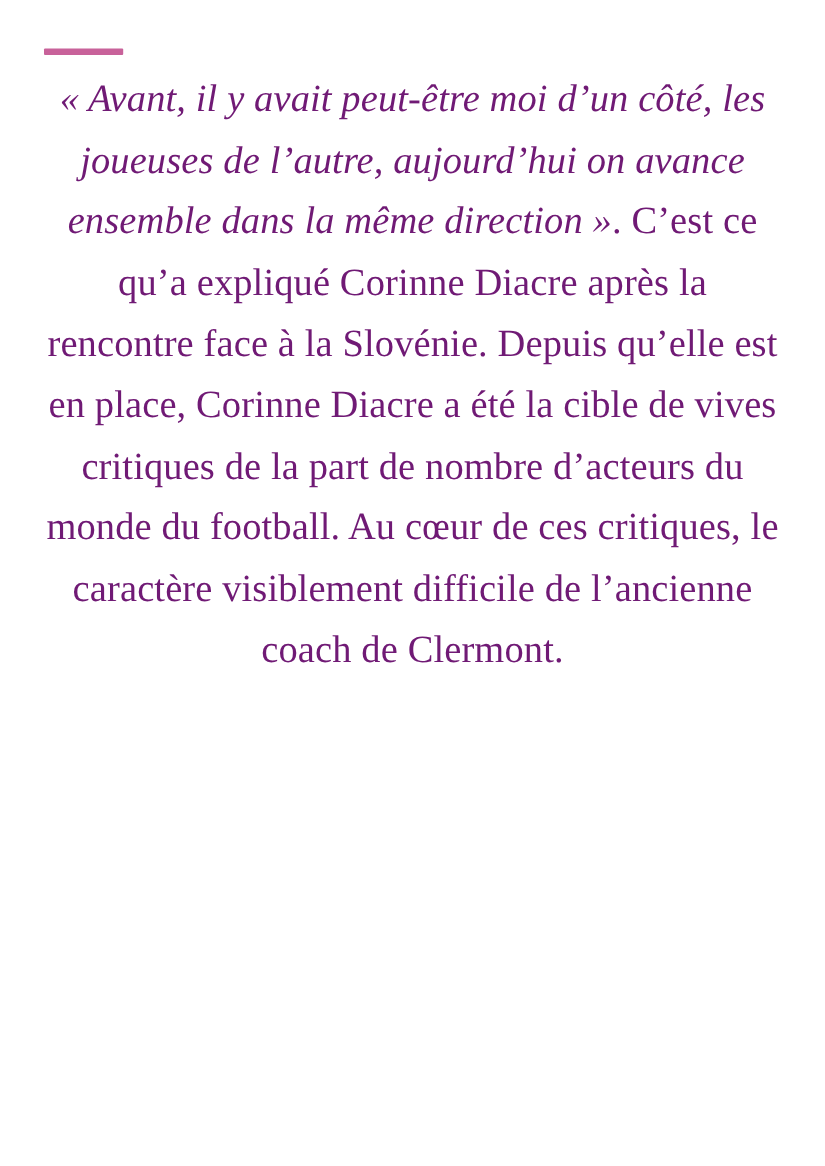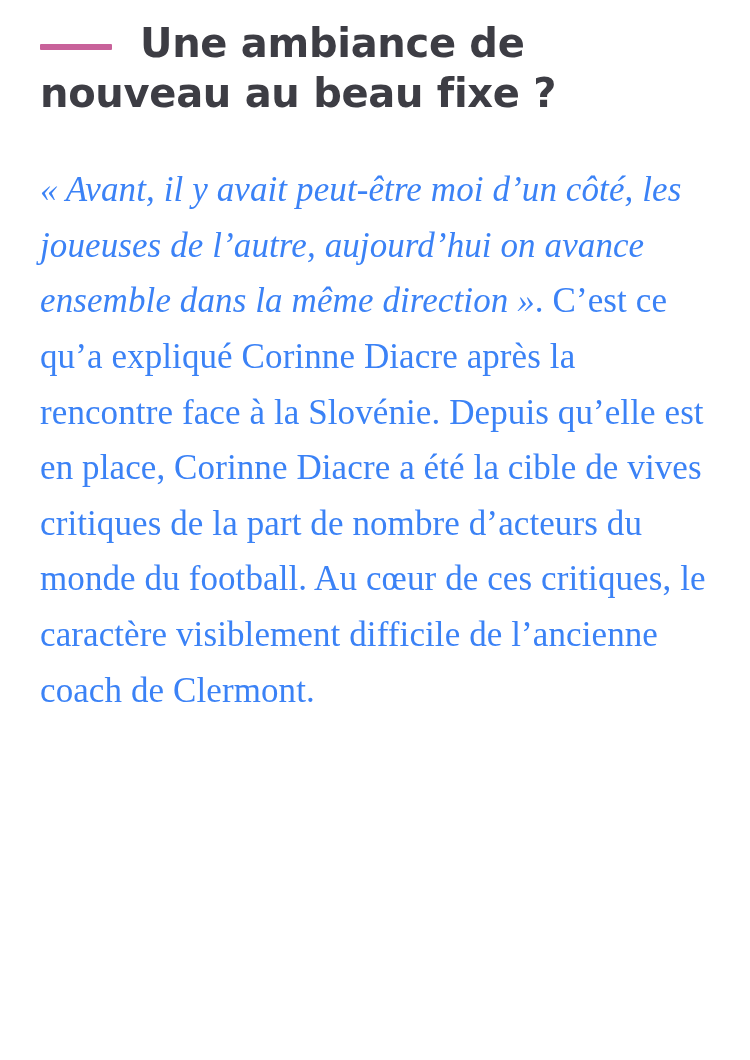--- a/index.html
+++ b/index.html
@@ -46,34 +46,34 @@
     border-radius: 1px;
   }
 
   
   .body-text {
     margin: 0;
     padding-top: 44px;
     font-family: "Liberation Serif", serif;
     font-size: 35px;
     line-height: 1.59;
-    color: #3b82f6;
+    color: #701a75;
     letter-spacing: 0.1px;
+    text-align: center;
   }
   .quote {
     font-style: italic;
   }
 </style>
 </head>
 <body>
 
 <div class="page">
 
   <div class="heading-block">
     <span class="heading-rule"></span>
-    <h2 class="heading">Une ambiance de nouveau au beau fixe ?</h2>
   </div>
 
   <p class="body-text">
     <span class="quote">« Avant, il y avait peut-être moi d’un côté, les joueuses de l’autre, aujourd’hui on avance ensemble dans la même direction »</span><span>. C’est ce qu’a expliqué Corinne Diacre après la rencontre face à la Slovénie. Depuis qu’elle est en place, Corinne Diacre a été la cible de vives critiques de la part de nombre d’acteurs du monde du football. Au cœur de ces critiques, le caractère visiblement difficile de l’ancienne coach de Clermont.</span>
   </p>
 
 </div>
 
 </body></html>

